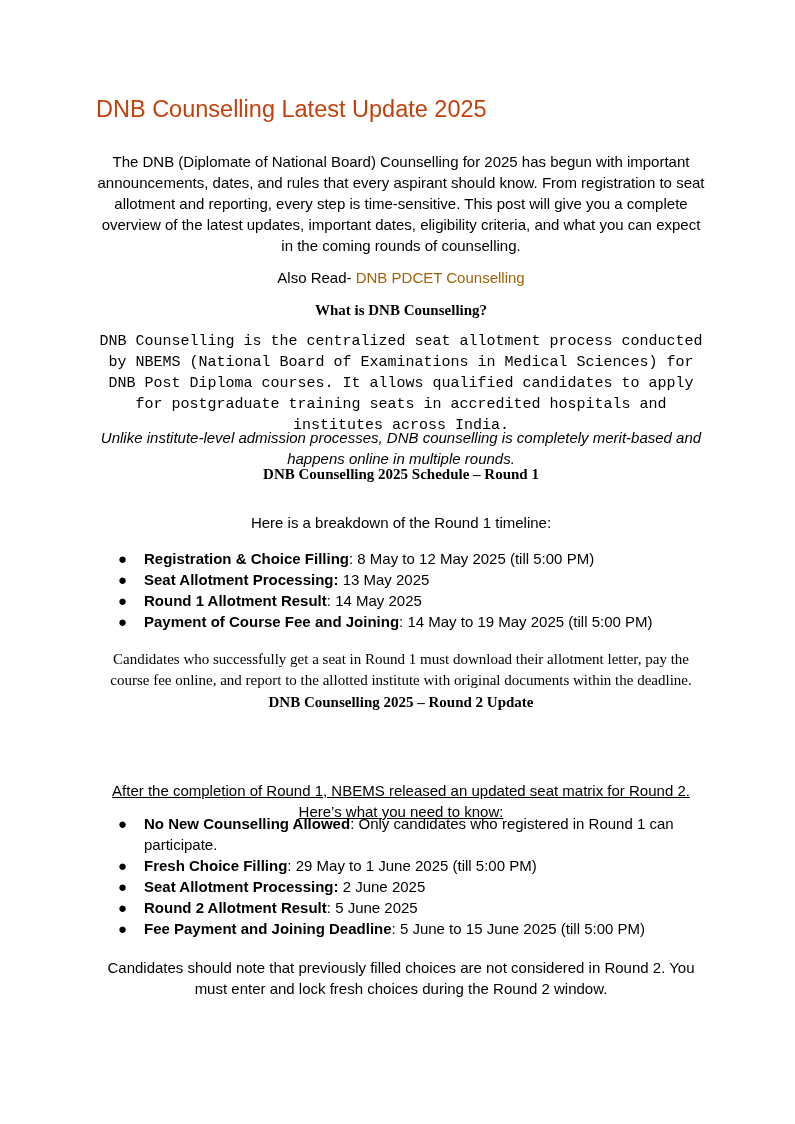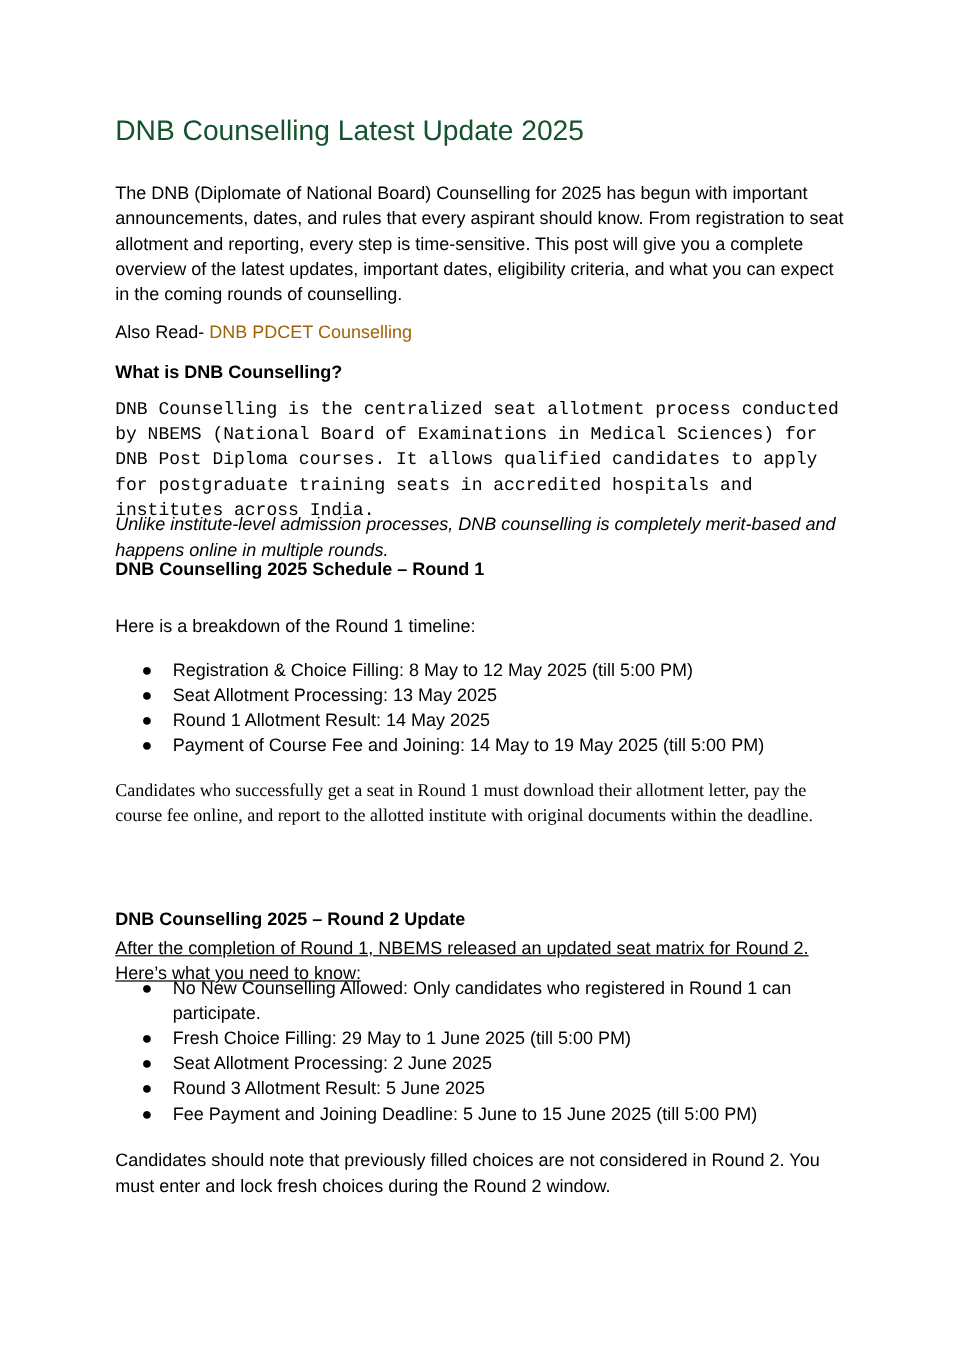--- a/index.html
+++ b/index.html
@@ -22,32 +22,33 @@
       width: 610px;
     }
     h1 {
       position: absolute;
       top: 94px;
       left: 0;
       margin: 0;
       font-weight: normal;
       font-size: 23.5px;
       line-height: 30px;
-      color: #14532d;
+      color: #c2410c;
       white-space: nowrap;
     }
     p, .heading {
       position: absolute;
       left: 0;
       margin: 0;
       font-size: 15px;
       line-height: 21px;
       width: 610px;
+      text-align: center;
     }
-    .heading { font-weight: bold; }
+    .heading { font-weight: bold; font-family: Liberation Serif, serif; }
     .link { color: #a16207; }
     ul {
       position: absolute;
       left: 0;
       margin: 0;
       padding: 0;
       list-style: none;
       width: 610px;
       font-size: 15px;
       line-height: 21px;
@@ -55,21 +56,21 @@
     ul li {
       position: relative;
       padding-left: 48px;
     }
     ul li .bullet {
       position: absolute;
       left: 22px;
       top: 0;
       font-size: 15px;
     }
-    b { font-weight: normal; }
+    b { font-weight: bold; }
   </style>
 </head>
 <body>
 
 <div class="page">
 
   <h1>DNB Counselling Latest Update 2025</h1>
 
   <p style="top:151px;">The DNB (Diplomate of National Board) Counselling for 2025 has begun with important announcements, dates, and rules that every aspirant should know. From registration to seat allotment and reporting, every step is time-sensitive. This post will give you a complete overview of the latest updates, important dates, eligibility criteria, and what you can expect in the coming rounds of counselling.</p>
 
@@ -89,27 +90,27 @@
 
   <ul style="top:548px;">
     <li><span class="bullet">●</span><b>Registration &amp; Choice Filling</b><span>: </span><span>8 May to 12 May 2025 (till 5:00 PM)</span></li>
     <li><span class="bullet">●</span><b>Seat Allotment Processing:</b><span> </span><span>13 May 2025</span></li>
     <li><span class="bullet">●</span><b>Round 1 Allotment Result</b><span>: </span><span>14 May 2025</span></li>
     <li><span class="bullet">●</span><b>Payment of Course Fee and Joining</b><span>: </span><span>14 May to 19 May 2025 (till 5:00 PM)</span></li>
   </ul>
 
   <p style="top:649px;font-family:Liberation Serif, serif;">Candidates who successfully get a seat in Round 1 must download their allotment letter, pay the course fee online, and report to the allotted institute with original documents within the deadline.</p>
 
-  <div class="heading" style="top:756px;">DNB Counselling 2025 – Round 2 Update</div>
+  <div class="heading" style="top:692px;">DNB Counselling 2025 – Round 2 Update</div>
 
   <p style="top:780px;text-decoration:underline;">After the completion of Round 1, NBEMS released an updated seat matrix for Round 2. Here’s what you need to know:</p>
 
   <ul style="top:813px;">
     <li><span class="bullet">●</span><b>No New Counselling Allowed</b><span>: </span><span>Only candidates who registered in Round 1 can participate.</span></li>
     <li><span class="bullet">●</span><b>Fresh Choice Filling</b><span>: </span><span>29 May to 1 June 2025 (till 5:00 PM)</span></li>
     <li><span class="bullet">●</span><b>Seat Allotment Processing:</b><span> </span><span>2 June 2025</span></li>
-    <li><span class="bullet">●</span><b>Round 3 Allotment Result</b><span>: </span><span>5 June 2025</span></li>
+    <li><span class="bullet">●</span><b>Round 2 Allotment Result</b><span>: </span><span>5 June 2025</span></li>
     <li><span class="bullet">●</span><b>Fee Payment and Joining Deadline</b><span>: </span><span>5 June to 15 June 2025 (till 5:00 PM)</span></li>
   </ul>
 
   <p style="top:957px;">Candidates should note that previously filled choices are not considered in Round 2. You must enter and lock fresh choices during the Round 2 window.</p>
 
 </div>
 
 </body></html>

